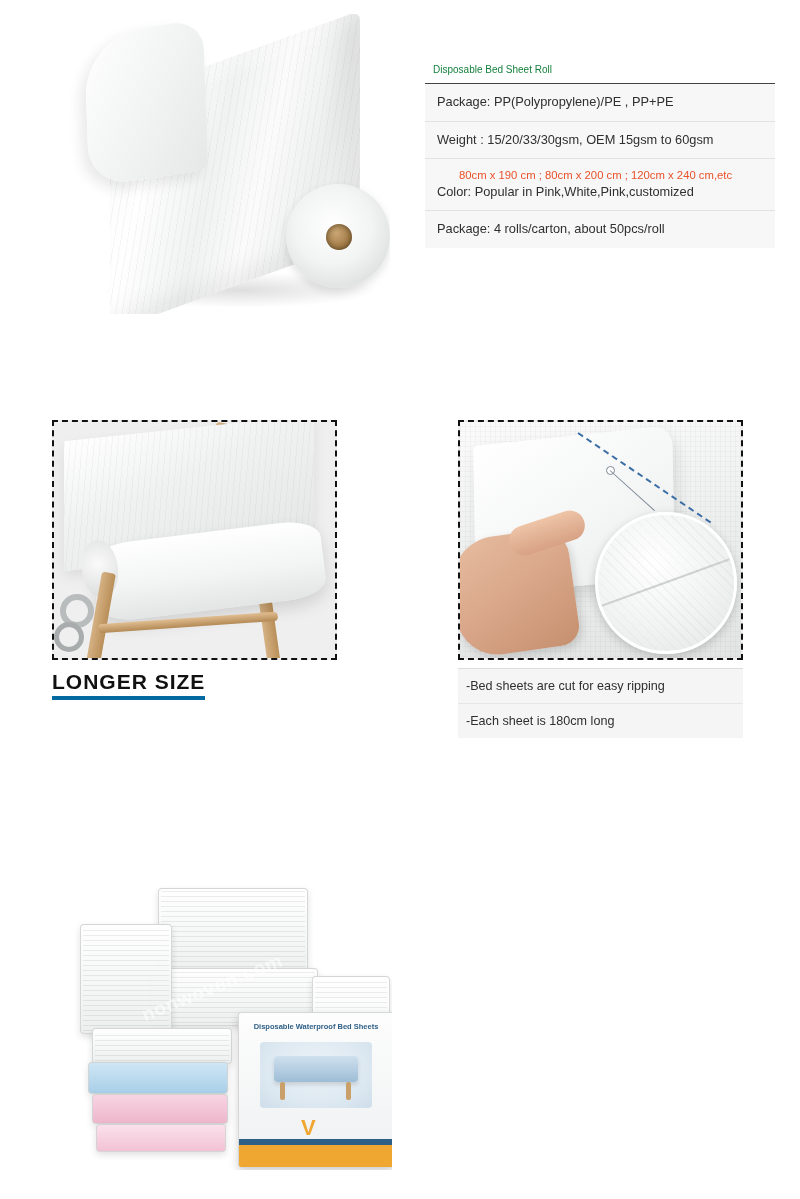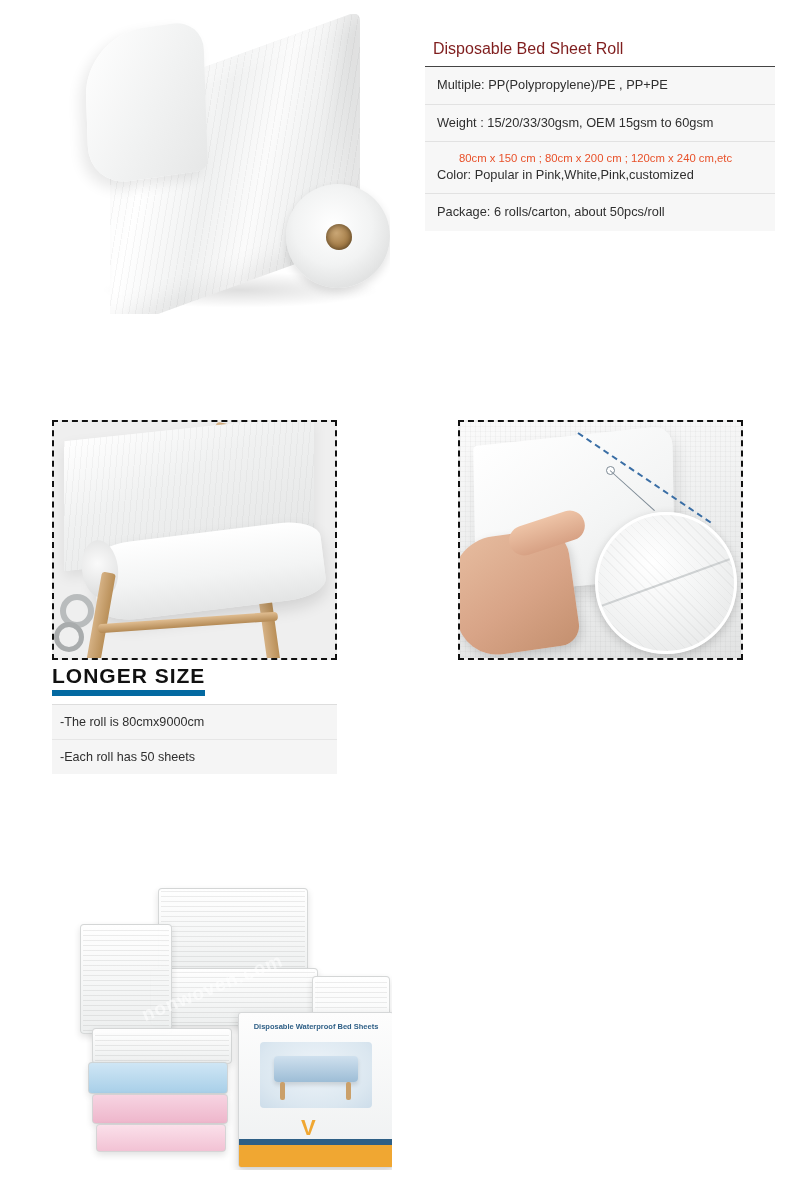--- a/index.html
+++ b/index.html
@@ -53,21 +53,21 @@
   }
   .roll-shadow{
     position:absolute; left:60px; top:258px; width:280px; height:36px;
     background: radial-gradient(ellipse at center, rgba(0,0,0,0.13) 0%, rgba(0,0,0,0) 70%);
   }
 
   .spec-box {
     position: absolute; left: 425px; top: 40px; width: 350px;
   }
   .spec-title {
-    font-size: 16px; color: #7f1d1d; padding: 0 0 8px 8px; font-weight: 400;
+    font-size: 10px; color: #15803d; padding: 0 0 8px 8px; font-weight: 400; margin-top: 24px;
   }
   .spec-table {
     width: 350px; border-top: 1px solid #444; background: #f7f7f7;
   }
   .spec-row {
     padding: 9px 10px 9px 12px;
     font-size: 12.8px; color: #2f2f2f; line-height: 1.45;
   }
   .spec-row + .spec-row { border-top: 1px solid #e2e2e2; }
   .spec-sizes { color: #e8512a; font-size: 11.3px; padding-left: 22px; }
@@ -76,22 +76,22 @@
   
   .feat { position: absolute; width: 290px; }
   .feat-left { left: 52px; top: 420px; }
   .feat-right { left: 458px; top: 420px; }
   .feat-photo {
     position: relative; width: 285px; height: 240px;
     border: 2px dashed #111; overflow: hidden;
     background: #efefef;
   }
   .feat-title {
-    margin-top: 4px; font-size: 21px; letter-spacing: 1px;
-    font-weight: bold; color: #111; border-bottom: 6px solid #0369a1;
+    margin-top: 10px; font-size: 21px; letter-spacing: 1px;
+    font-weight: bold; color: #111; border-bottom: 4px solid #0369a1;
     display: inline-block; padding-bottom: 2px;
   }
   .feat-body {
     margin-top: 8px; width: 285px; background: #f5f5f5; border-top: 1px solid #ddd;
   }
   .feat-line { padding: 10px 10px 10px 8px; font-size: 12.6px; color: #2f2f2f; }
   .feat-line + .feat-line { border-top: 1px solid #e6e6e6; }
 
   
   .tbl-sheet {
@@ -260,63 +260,63 @@
       <div class="roll-shadow"></div>
       <div class="roll-body"></div>
       <div class="roll-flap"></div>
       <div class="roll-end"></div>
       <div class="roll-core"></div>
     </div>
 
     <div class="spec-box">
       <div class="spec-title">Disposable Bed Sheet Roll</div>
       <div class="spec-table">
-        <div class="spec-row">Multiple: PP(Polypropylene)/PE , PP+PE</div>
+        <div class="spec-row">Package: PP(Polypropylene)/PE , PP+PE</div>
         <div class="spec-row">Weight : 15/20/33/30gsm, OEM 15gsm to 60gsm</div>
         <div class="spec-row tight">
-          <div class="spec-sizes">80cm x 150 cm ; 80cm x 200 cm ; 120cm x 240 cm,etc</div>
+          <div class="spec-sizes">80cm x 190 cm ; 80cm x 200 cm ; 120cm x 240 cm,etc</div>
           <div>Color: Popular in Pink,White,Pink,customized</div>
         </div>
-        <div class="spec-row">Package: 6 rolls/carton, about 50pcs/roll</div>
+        <div class="spec-row">Package: 4 rolls/carton, about 50pcs/roll</div>
       </div>
     </div>
   </div>
 
   <div class="feat feat-left">
     <div class="feat-photo">
       <div class="tbl-rail"></div>
       <div class="tbl-sheet"></div>
       <div class="tbl-leg-b"></div>
       <div class="tbl-roll"></div>
       <div class="tbl-roll-end"></div>
       <div class="tbl-leg-a"></div>
       <div class="tbl-bar"></div>
       <div class="tbl-hook"></div>
       <div class="tbl-hook2"></div>
     </div>
     <div class="feat-title">LONGER SIZE</div>
-    <div class="feat-body">
-      <div class="feat-line">-The roll is 80cmx9000cm</div>
-      <div class="feat-line">-Each roll has 50 sheets</div>
-    </div>
   </div>
 
   <div class="feat feat-right">
     <div class="feat-photo">
       <div class="pc-sheet"></div>
       <div class="pc-fold"></div>
       <div class="pc-dash"></div>
       <div class="pc-dot"></div>
       <div class="pc-leader"></div>
       <div class="pc-hand"></div>
       <div class="pc-finger"></div>
       <div class="pc-circle">
         <div class="pc-circle-line"></div>
       </div>
     </div>
+    <div class="feat-body">
+      <div class="feat-line">-Bed  sheets are cut for easy ripping</div>
+      <div class="feat-line">-Each sheet is 180cm long</div>
+    </div>
   </div>
 
   <div class="sec3">
     <div class="pack-photo">
       <div class="stack lines s-top"></div>
       <div class="stack lines s-top2"></div>
       <div class="stack lines s-left"></div>
       <div class="stack lines s-right"></div>
       <div class="stack lines s-mid"></div>
       <div class="stack s-blue"></div>

